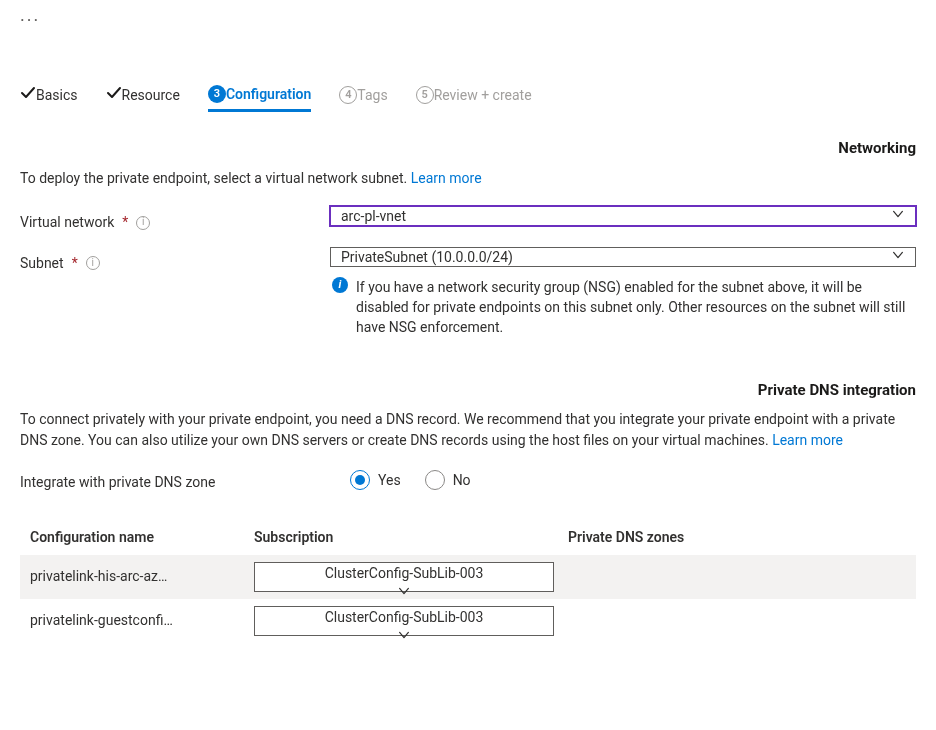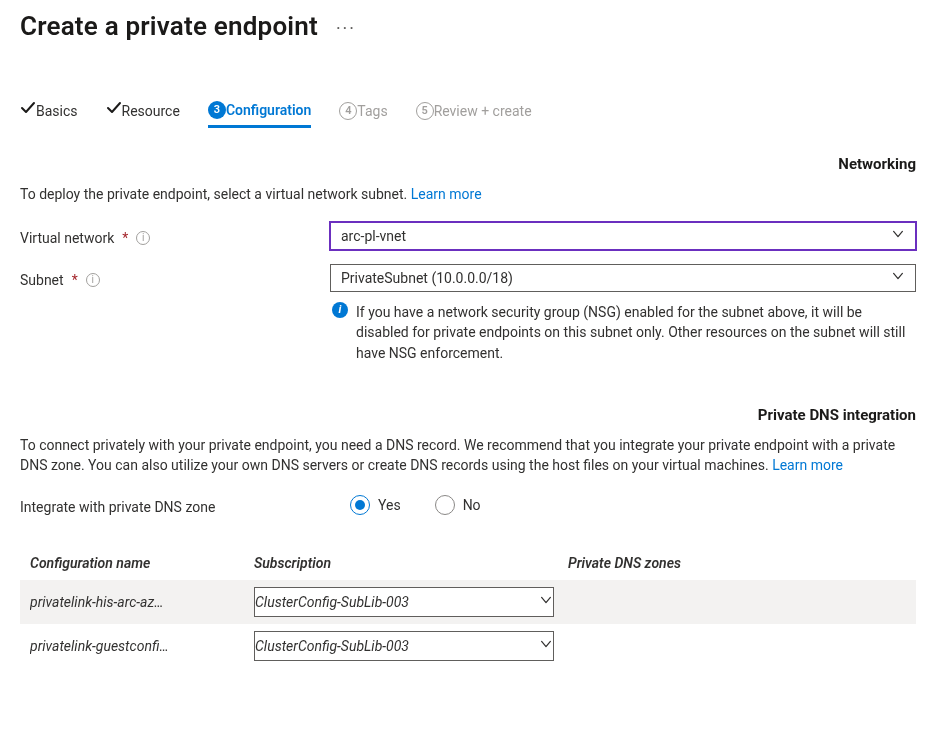--- a/index.html
+++ b/index.html
@@ -107,21 +107,21 @@
     width: 14px; height: 14px; display: inline-flex;
     align-items: center; justify-content: center;
     border: 1px solid var(--tab-inactive); border-radius: 50%;
     font-size: 10px; color: var(--tab-inactive);
     cursor: help;
   }
   .field-col { flex: 1; }
 
   .select-field {
     width: 100%;
-    height: 28px;
+    height: 20px;
     border: 1px solid var(--field-border);
     background: #fff;
     font-size: 14px;
     padding: 0 10px;
     display: flex;
     align-items: center;
     justify-content: space-between;
     cursor: pointer;
   }
   .select-field.focus { border: 1px solid var(--field-border-focus); box-shadow: 0 0 0 1px var(--field-border-focus); }
@@ -143,55 +143,55 @@
     font-size: 11px; font-weight: 700; font-style: italic;
   }
 
   
   .radio-row {
     display: flex;
     align-items: flex-start;
     margin-top: 20px;
   }
   .radio-row .radio-label-col { width: 330px; font-size: 14px; padding-top: 2px; }
-  .radio-group { display: flex; gap: 34px; align-items: center; }
+  .radio-group { display: flex; gap: 24px; align-items: center; }
   .radio-option { display: flex; gap: 8px; align-items: center; cursor: pointer; }
   .radio-circle {
     width: 20px; height: 20px; border-radius: 50%;
     border: 1.5px solid var(--border-gray); position: relative; background: #fff;
   }
   .radio-option.selected .radio-circle { border-color: var(--brand-blue); }
   .radio-option.selected .radio-circle::after {
     content: ""; position: absolute; inset: 4px; border-radius: 50%; background: var(--brand-blue);
   }
   .radio-option span { font-size: 14px; color: var(--text-body); }
 
   
-  .dns-table { margin-top: 28px; font-style: italic; }
+  .dns-table { margin-top: 28px; }
   .dns-head, .dns-row { display: grid; grid-template-columns: 210px 300px 1fr; gap: 14px; align-items: center; padding: 7px 10px; }
   .dns-head { font-weight: 600; font-size: 14px; color: var(--text-body); }
   .dns-row.alt { background: var(--row-alt); }
   .dns-cell-name { font-size: 14px; color: var(--text-body); overflow: hidden; text-overflow: ellipsis; white-space: nowrap; }
   .dns-select {
     height: 30px;
     border: 1px solid var(--field-border);
     background: #fff;
     display: flex;
     align-items: center;
     justify-content: space-between;
-    padding: 0 0;
+    padding: 0 15px;
     font-size: 14px;
     cursor: pointer;
+    flex-direction: column;
   }
 </style>
 </head>
 <body>
 
 <div class="title-row">
-  <h1 class="page-title">Create a private endpoint</h1>
   <span class="more-dots">···</span>
 </div>
 
 <div class="wizard-tabs">
   <div class="tab completed">
     <span>
       <svg class="check-icon" viewBox="0 0 16 16">
           <path d="M2 8 L6 12 L14 3" stroke="#1b1a19" stroke-width="2" fill="none" stroke-linecap="round" stroke-linejoin="round"></path>
         </svg>
     </span>
@@ -244,21 +244,21 @@
 </div>
 
 <div class="form-row">
   <div class="label">
     <span>Subnet</span>
     <span class="req-star">*</span>
     <span class="info-icon">i</span>
   </div>
   <div class="field-col">
     <div class="select-field">
-      <span>PrivateSubnet (10.0.0.0/18)</span>
+      <span>PrivateSubnet (10.0.0.0/24)</span>
       <span>
         <svg class="chevron-down" viewBox="0 0 16 16">
             <path d="M3 5 L8 11 L13 5" stroke="#323130" stroke-width="1.4" fill="none" stroke-linecap="round" stroke-linejoin="round"></path>
           </svg>
       </span>
     </div>
     <div class="callout">
       <span class="info-solid">i</span>
       <span>If you have a network security group (NSG) enabled for the subnet above, it will be disabled for private endpoints on this subnet only. Other resources on the subnet will still have NSG enforcement.</span>
     </div>

